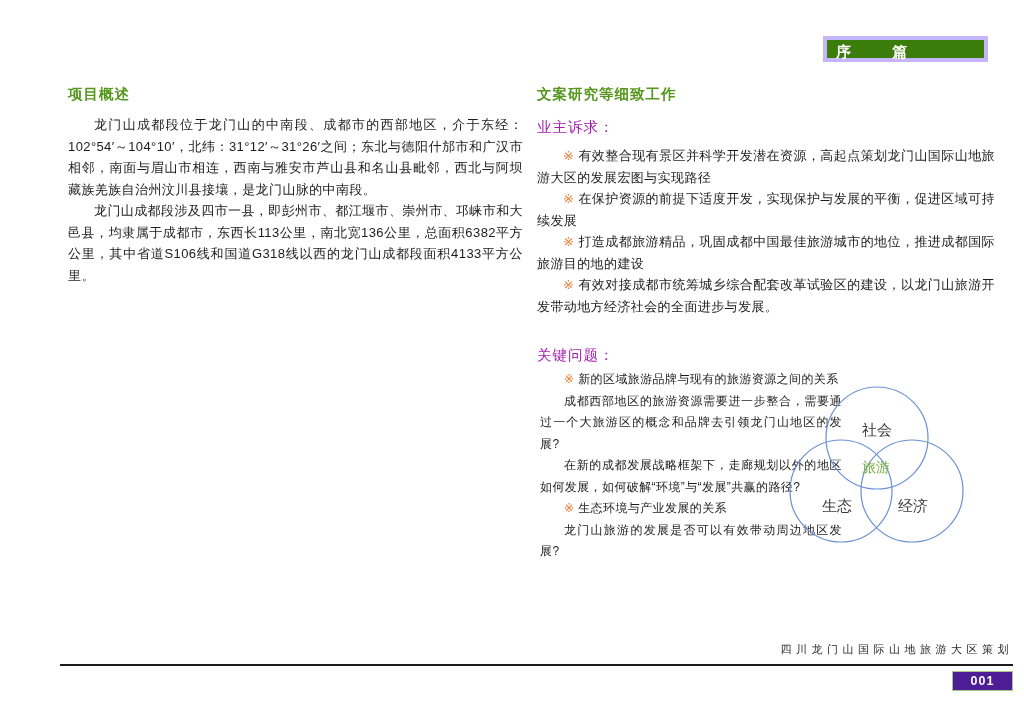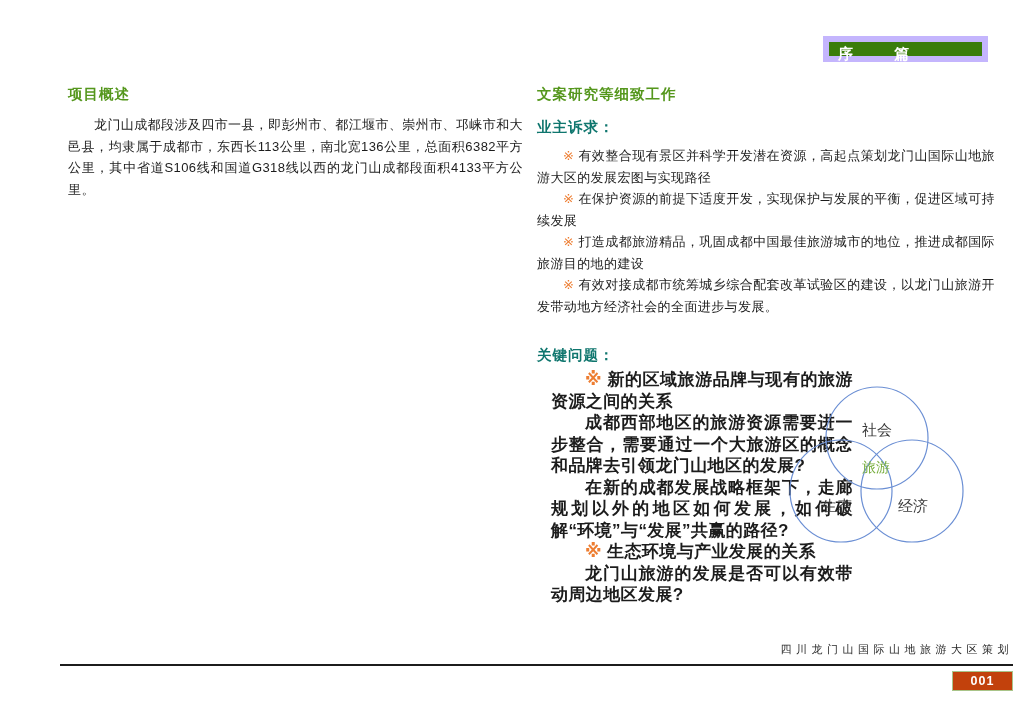--- a/index.html
+++ b/index.html
@@ -7,49 +7,49 @@
   body {
     font-family: "Liberation Sans", "DejaVu Sans", sans-serif;
     width: 1024px; height: 724px; position: relative; overflow: hidden;
     color: #1c1c1c;
   }
   .page { position: absolute; inset: 0; background: #ffffff; }
 
   
   .banner {
     position: absolute; left: 823px; top: 36px; width: 165px; height: 26px;
-    background: #3a7d0b; border: 6px solid #c4b5fd;
+    background: #3a7d0b; border: 4px solid #c4b5fd;
     color: #ffffff; font-size: 15px; font-weight: bold;
     line-height: 24px; padding-left: 9px;
     word-spacing: 2.2em; letter-spacing: 2px;
   }
 
   
   .col-left  { position: absolute; left: 57px;  top: 85px; width: 455px; margin-left: 11px; }
   .col-right { position: absolute; left: 537px; top: 85px; width: 458px; }
 
   .green-heading {
     color: #55971d; font-size: 14.5px; font-weight: bold; letter-spacing: 1px;
   }
   .body-text {
     margin-top: 10px;
     font-size: 13px; line-height: 21.5px; text-align: justify;
     letter-spacing: 0.4px; color: #1c1c1c;
   }
   .body-text p { text-indent: 2em; margin: 0; }
 
-  .sub-title { position: absolute; left: 0; font-size: 14.5px; color: #0f766e; letter-spacing: 1px; font-weight: bold; }
+  .sub-title { position: absolute; left: 0; font-size: 14.5px; color: #a21caf; letter-spacing: 1px; }
   .owner-title { top: 33px; }
   .owner-bullets { position: absolute; left: 0; top: 60px; width: 458px;
     font-size: 13px; line-height: 21.5px; text-align: justify; letter-spacing: 0.4px; }
   .owner-bullets p { text-indent: 2em; margin: 0; }
 
   .kq-title { top: 250px; margin-top: 11px; }
-  .kq-body { position: absolute; left: 14px; top: 284px; width: 302px;
-    font-size: 17px; line-height: 21.5px; text-align: justify; letter-spacing: 0.4px; font-weight: bold; }
+  .kq-body { position: absolute; left: 3px; top: 284px; width: 302px;
+    font-size: 12px; line-height: 21.5px; text-align: justify; letter-spacing: 0.4px; }
   .kq-body p { text-indent: 2em; margin: 0; }
 
   .mark { color: #ed7d31; }
 
   
   .venn { position: absolute; left: 250px; top: 296px; width: 180px; height: 170px; }
   .venn circle { fill: none; stroke: #6b8fd4; stroke-width: 1.2; }
   .venn text { font-family: "Liberation Sans", "DejaVu Sans", sans-serif;
     font-size: 15px; fill: #3a3a3a; text-anchor: middle; }
   .venn text.center-label { font-size: 14px; fill: #76ad3c; }
@@ -58,37 +58,38 @@
   .footer-title {
     position: absolute; right: 11px; top: 642px;
     font-size: 11px; color: #2a2a2a; letter-spacing: 4.5px;
   }
   .footer-rule {
     position: absolute; left: 60px; right: 11px; top: 664px;
     height: 2px; background: #1c1c1c;
   }
   .page-badge {
     position: absolute; right: 11px; top: 671px; width: 61px; height: 20px;
-    background: #c2410c; border: 1px solid #a9c489;
+    background: #4c1d95; border: 1px solid #a9c489;
     color: #ffffff; font-size: 12.5px; font-weight: bold;
     text-align: center; line-height: 18px; letter-spacing: 1px;
   }
 </style>
 </head>
 <body>
 
 <div class="page">
 
   <div class="banner">
     <span>序 篇</span>
   </div>
 
   <div class="col-left">
     <div class="green-heading">项目概述</div>
     <div class="body-text">
+      <p>龙门山成都段位于龙门山的中南段、成都市的西部地区，介于东经：102°54′～104°10′，北纬：31°12′～31°26′之间；东北与德阳什邡市和广汉市相邻，南面与眉山市相连，西南与雅安市芦山县和名山县毗邻，西北与阿坝藏族羌族自治州汶川县接壤，是龙门山脉的中南段。</p>
       <p>龙门山成都段涉及四市一县，即彭州市、都江堰市、崇州市、邛崃市和大邑县，均隶属于成都市，东西长113公里，南北宽136公里，总面积6382平方公里，其中省道S106线和国道G318线以西的龙门山成都段面积4133平方公里。</p>
     </div>
   </div>
 
   <div class="col-right">
     <div class="green-heading">文案研究等细致工作</div>
 
     <div class="sub-title owner-title">业主诉求：</div>
 
     <div class="owner-bullets">

